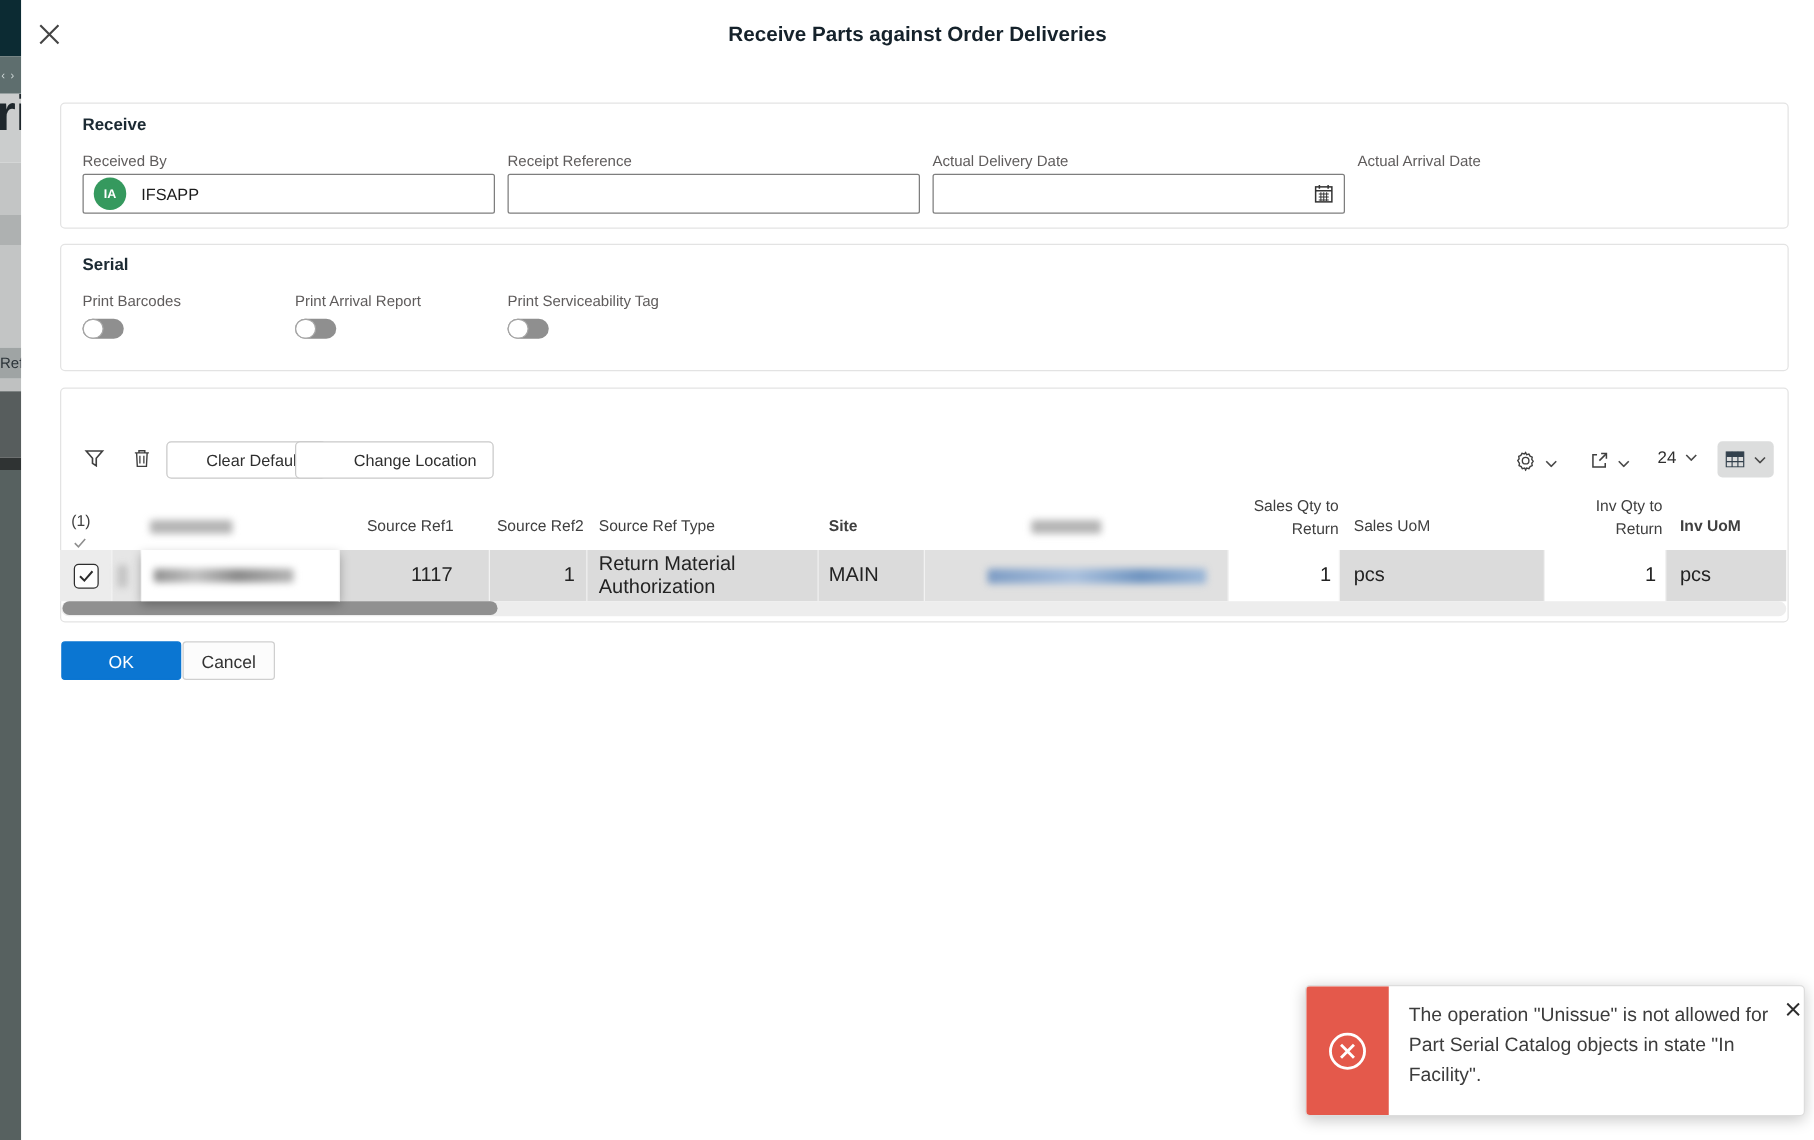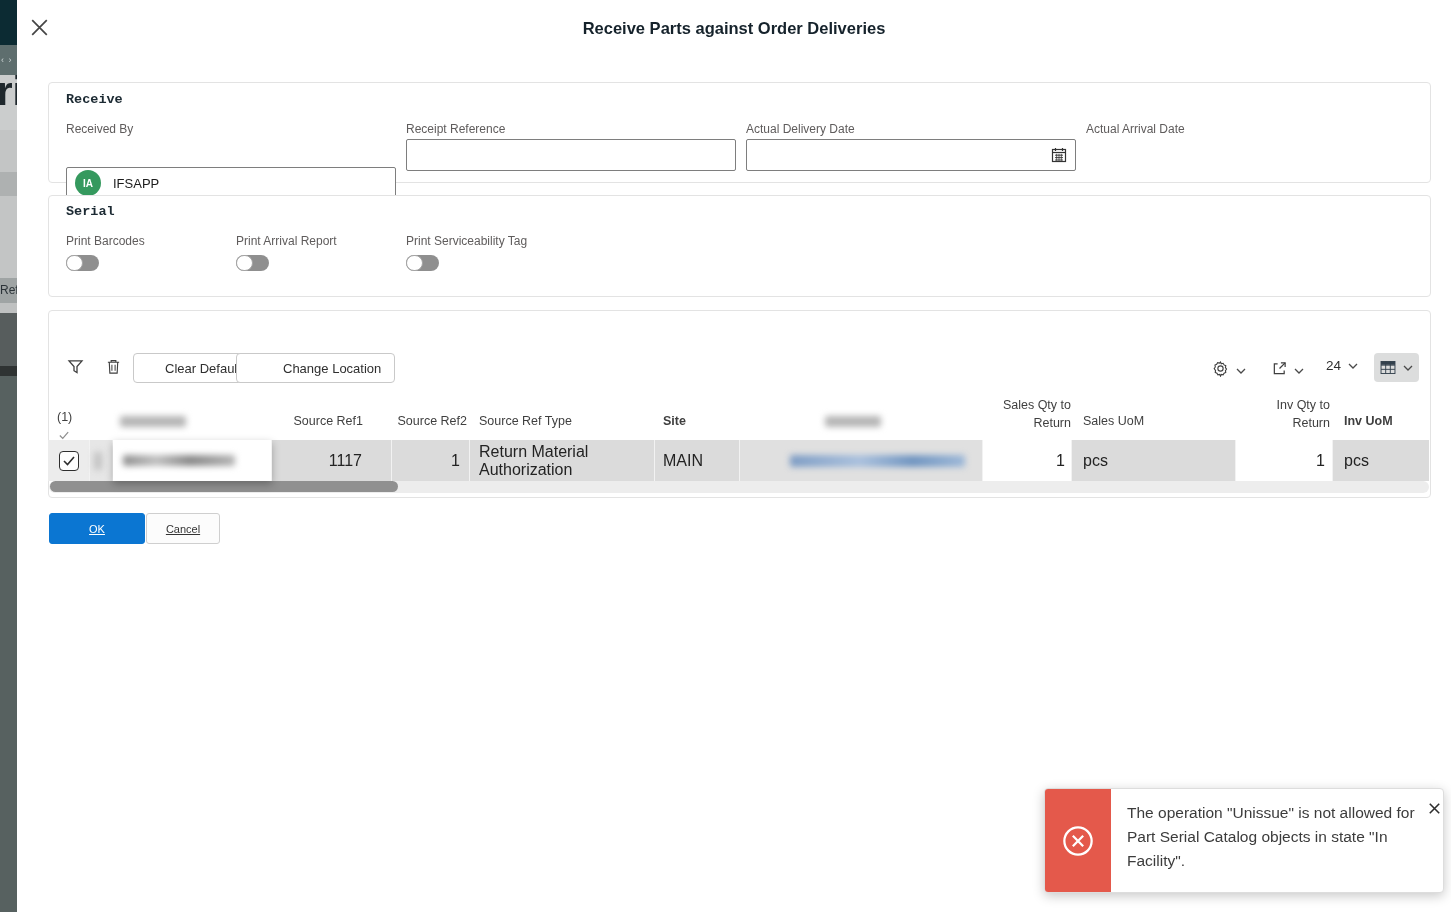--- a/index.html
+++ b/index.html
@@ -29,21 +29,21 @@
   
   #modal { position:absolute; left:17px; top:0; right:0; bottom:0; background:#fff; }
   #dialog-close { left:31px; top:19px; width:20px; height:20px; cursor:pointer; }
   #dialog-title { left:17px; right:0; top:19px; text-align:center; font-size:16.5px; font-weight:bold; color:#15222b; }
 
   .card { position:absolute; background:#fff; border:1px solid #e3e3e3; border-radius:4px; }
   #card-receive { left:48px; top:82px;  width:1383px; height:101px; }
   #card-print   { left:48px; top:195px; width:1383px; height:102px; }
   #card-table   { left:48px; top:310px; width:1383px; height:188px; }
 
-  .section-title { position:absolute; font-size:13.5px; font-weight:bold; color:#1c2a33;font-family:Liberation Mono, monospace; }
+  .section-title { position:absolute; font-size:13.5px; font-weight:bold; color:#1c2a33; }
   .field-label { position:absolute; font-size:12px; color:#5f5c5c; white-space:nowrap; }
   .input-box {
     position:absolute; width:330px; height:32px; border:1px solid #7e7e7e; border-radius:2px;
     background:#fff; display:flex; align-items:center; padding:0 8px; font-size:13px; color:#1c1c1c;
   }
   .input-box .cal { margin-left:auto; display:flex; }
   .avatar {
     width:26px; height:26px; border-radius:50%; background:#35995e; color:#fff;
     font-size:10px; font-weight:bold; display:flex; align-items:center; justify-content:center;
     margin-right:12px; flex:0 0 auto;
@@ -76,22 +76,22 @@
   .checkbox {
     width:20px; height:20px; border:1.6px solid #2e2e2e; border-radius:4px; background:#fdfdfd;
     display:flex; align-items:center; justify-content:center; cursor:pointer;
   }
   .redact { filter:blur(3px); border-radius:2px; }
 
   #hscroll-track { left:49px; top:481px; width:1380px; height:12px; background:#ededed; border-radius:6px; }
   #hscroll-thumb { left:50px; top:481px; width:348px; height:11px; background:#909090; border-radius:6px; cursor:grab; }
 
   
-  .action-btn { position:absolute; top:513px; height:31px; border-radius:3px; font-size:11px;
-    display:flex; align-items:center; justify-content:center; cursor:pointer;text-decoration:underline; }
+  .action-btn { position:absolute; top:513px; height:31px; border-radius:3px; font-size:14px;
+    display:flex; align-items:center; justify-content:center; cursor:pointer; }
   #ok-btn { left:49px; width:96px; background:#0b76d2; color:#fff; border:1px solid #0b76d2; }
   #cancel-btn { left:146px; width:74px; background:#fcfcfc; color:#333; border:1px solid #cfcfcf; }
 
   
   #toast {
     position:absolute; left:1044px; top:788px; width:400px; height:105px; background:#fff;
     border:1px solid #dddddd; border-radius:4px; box-shadow:0 3px 12px rgba(0,0,0,0.22);
     display:flex; overflow:hidden;
   }
   #toast-icon-pane { width:66px; background:#e4594b; display:flex; align-items:center; justify-content:center; flex:0 0 auto; }
@@ -121,21 +121,21 @@
   <svg width="17" height="17" viewBox="0 0 14 14">
       <path d="M1 1l12 12M13 1L1 13" stroke="#454545" stroke-width="1.4"></path>
     </svg>
 </div>
 <div class="abs" id="dialog-title">Receive Parts against Order Deliveries</div>
 
 <div class="card" id="card-receive">
   <div class="section-title" style="left:17px; top:9px;">Receive</div>
 
   <div class="field-label" style="left:17px; top:39px;">Received By</div>
-  <div class="input-box" style="left:17px; top:56px;margin-top:28px;">
+  <div class="input-box" style="left:17px; top:56px;">
     <span class="avatar">IA</span>
     <span>IFSAPP</span>
   </div>
 
   <div class="field-label" style="left:357px; top:39px;">Receipt Reference</div>
   <div class="input-box" style="left:357px; top:56px;">
     <span></span>
   </div>
 
   <div class="field-label" style="left:697px; top:39px;">Actual Delivery Date</div>

